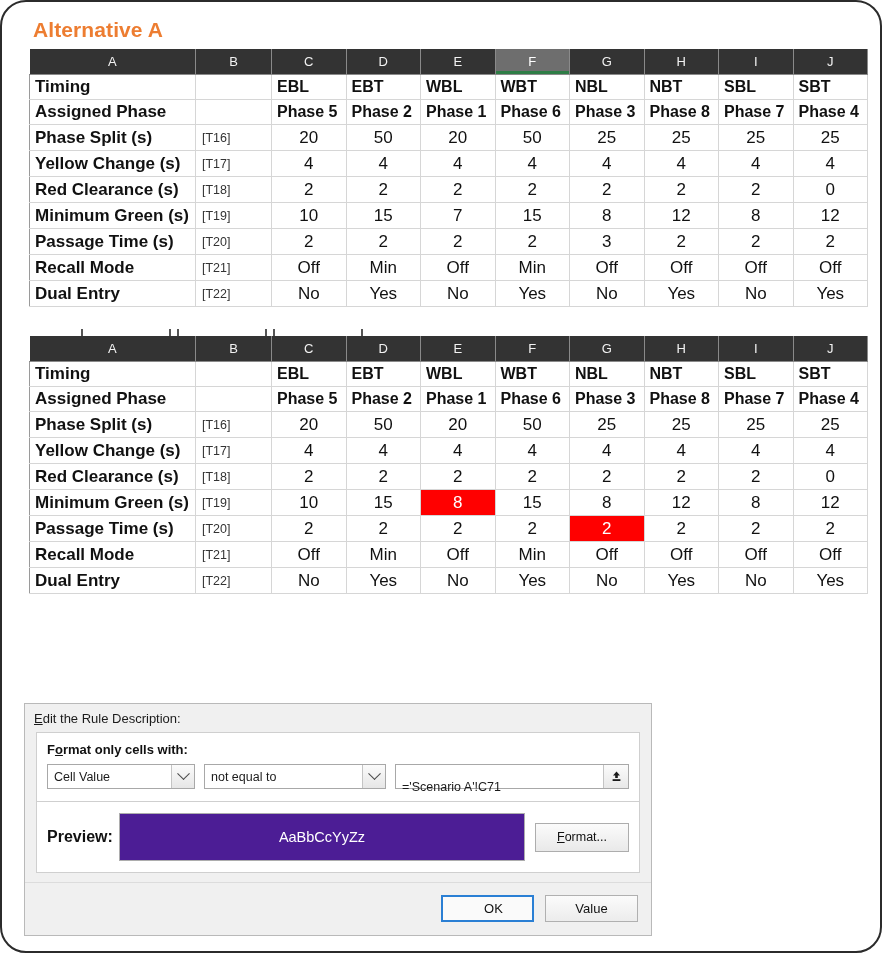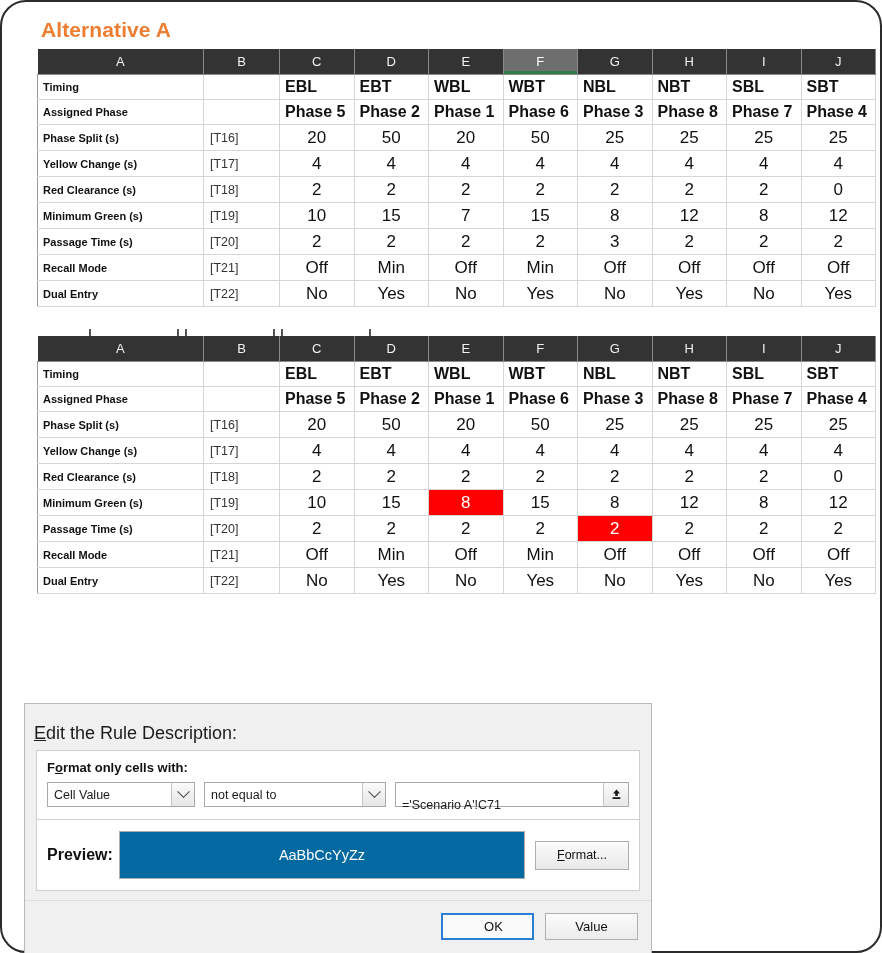--- a/index.html
+++ b/index.html
@@ -25,21 +25,21 @@
     box-sizing: border-box;
     pointer-events: none;
   }
 
   .content {
     position: absolute;
     left: 0; top: 0;
     width: 882px;
     height: 953px;
     box-sizing: border-box;
-    padding: 14px 20px 0 37px;
+    padding: 14px 20px 0 29px;
   }
 
   .alt-title {
     color: #ED7D31;
     font-size: 21px;
     font-weight: bold;
     letter-spacing: .1px;
     margin: 4px 0 7px 4px;
     font-family: "Liberation Sans", sans-serif;
   }
@@ -88,21 +88,21 @@
   }
   table.sheet td {
     border: 1px solid #d6d6d6;
     font-size: 15px;
     height: 23px;
     color: #111;
     font-family: "Liberation Sans", sans-serif;
   }
   table.sheet td.rowlabel {
     font-weight: bold;
-    font-size: 11px;
+    font-size: 17px;
     padding-left: 5px;
     text-align: left;
     border-left: 1px solid #9a9a9a;
     white-space: nowrap;
   }
   table.sheet td.ref {
     font-size: 12.5px;
     color: #333;
     padding-left: 6px;
     text-align: left;
@@ -134,24 +134,23 @@
     position: absolute;
     left: 24px;
     top: 703px;
     width: 628px;
     background: #f0f0f0;
     border: 1px solid #b9b9b9;
     box-sizing: border-box;
     font-family: "Liberation Sans", sans-serif;
   }
   .dlg-label {
-    font-size: 18px;
+    font-size: 13px;
     color: #1b1b1b;
     padding: 7px 0 6px 9px;
-    margin-top: 12px;
   }
   .dlg-label u { text-decoration: underline; }
 
   .rule-panel {
     margin: 0 11px 0 11px;
     background: #ffffff;
     border: 1px solid #cfcfcf;
     border-bottom: none;
   }
   .rule-title {
@@ -239,21 +238,21 @@
   }
   .preview-label {
     font-size: 16px;
     font-weight: bold;
     color: #111;
     width: 62px;
   }
   .preview-box {
     flex: 1;
     height: 46px;
-    background: #0369a1;
+    background: #4c1d95;
     border: 1px solid #adadad;
     display: flex;
     align-items: center;
     justify-content: center;
     color: #ffffff;
     font-size: 14.5px;
   }
   .format-btn {
     width: 92px;
     height: 27px;

